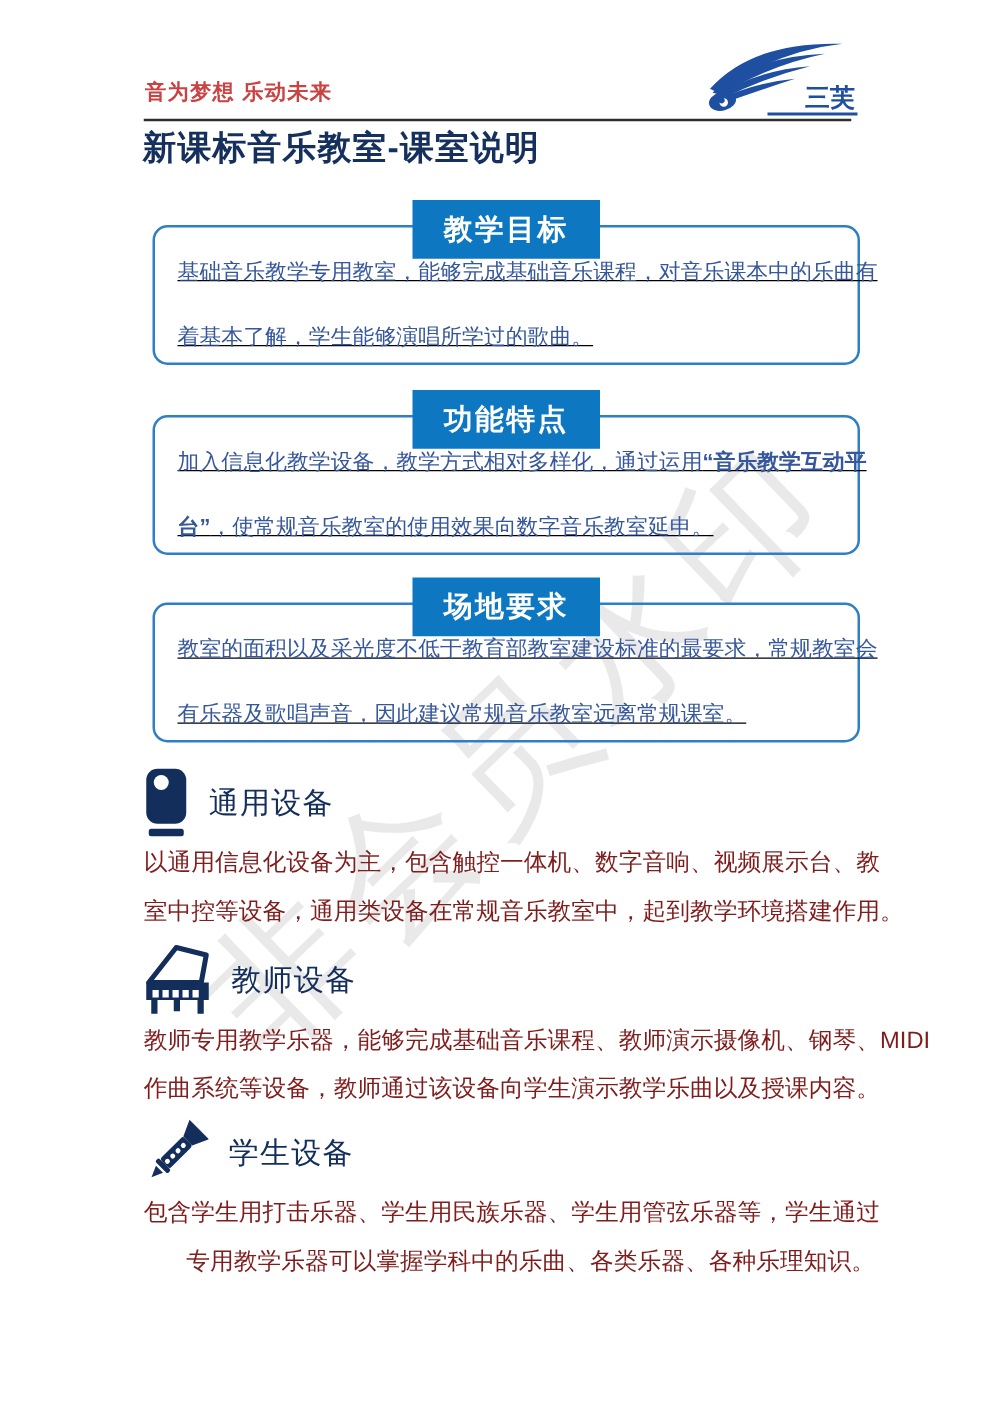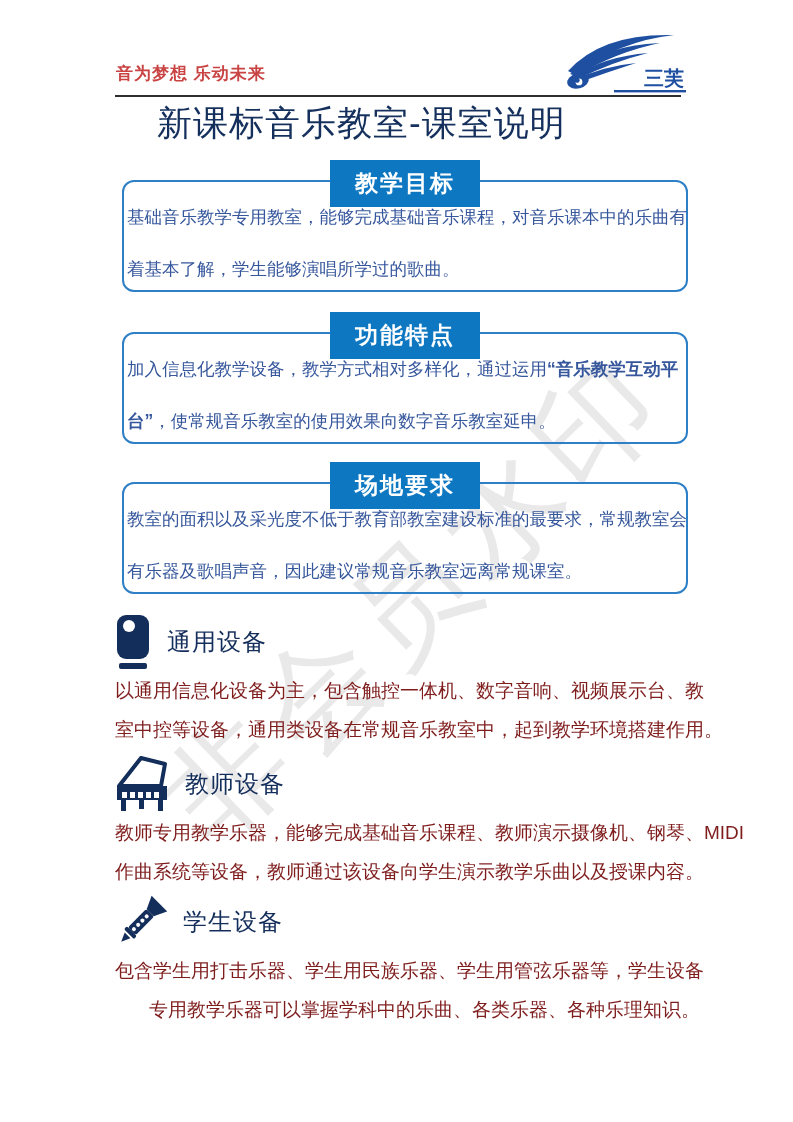--- a/index.html
+++ b/index.html
@@ -11,36 +11,36 @@
     position:absolute;left:415px;top:600px;z-index:1;
     transform:translate(-50%,-50%) rotate(-44deg);
     font-size:118px;letter-spacing:10px;color:#e9e9e9;
     white-space:nowrap;user-select:none;
   }
 
   
   .slogan{position:absolute;left:116px;top:62px;z-index:2;font-size:17px;font-weight:bold;color:#c94343;letter-spacing:1px;}
   .logo{position:absolute;left:552px;top:31px;z-index:2;width:136px;height:66px;}
   .header-rule{position:absolute;left:115px;top:95px;width:566px;height:0;border-top:2px solid #2e2e2e;z-index:2;}
-  .page-title{position:absolute;left:114px;top:100px;z-index:2;font-size:35px;font-weight:normal;color:#15305d;letter-spacing:1px;margin-left:43px;}
+  .page-title{position:absolute;left:114px;top:100px;z-index:2;font-size:27px;font-weight:bold;color:#15305d;letter-spacing:1px;}
 
   
   .card{position:absolute;left:122px;width:566px;z-index:2;}
   .card.c1{top:160px;}
   .card.c2{top:312px;}
   .card.c3{top:462px;}
   .card .tab{
     position:absolute;left:50%;top:0;transform:translateX(-50%);z-index:3;
     background:#0d77c2;color:#ffffff;font-size:23px;font-weight:bold;
     padding:8px 25px;border-radius:0;letter-spacing:2px;white-space:nowrap;
   }
   .card .panel{
     margin-top:20px;height:112px;box-sizing:border-box;
     border:2px solid #2e7fc5;border-radius:12px;
-    padding:9px 3px 0;background:transparent;
+    padding:9px 18px 0;background:transparent;text-decoration:underline;
   }
   .card .line{font-size:17.5px;line-height:52px;color:#36579c;white-space:nowrap;}
   .b{font-weight:bold;text-align:right;}
 
   
   .section{position:absolute;left:115px;width:585px;z-index:2;}
   .section.s1{top:613px;}
   .section.s2{top:755px;}
   .section.s3{top:893px;}
   .section-head{display:flex;align-items:center;gap:16px;height:58px;}
@@ -149,18 +149,18 @@
             <circle cx="26" cy="19" r="2"></circle>
             <circle cx="26" cy="25" r="2"></circle>
             <circle cx="26" cy="31" r="2"></circle>
             <circle cx="26" cy="37" r="2"></circle>
           </g>
         </g>
       </svg>
       <div class="section-title">学生设备</div>
     </div>
     <div class="section-body">
-        <div class="line">包含学生用打击乐器、学生用民族乐器、学生用管弦乐器等，学生设备</div>
+        <div class="line">包含学生用打击乐器、学生用民族乐器、学生用管弦乐器等，学生通过</div>
         <div class="line">专用教学乐器可以掌握学科中的乐曲、各类乐器、各种乐理知识。</div>
       </div>
   </div>
 
 </div>
 
 </body></html>

